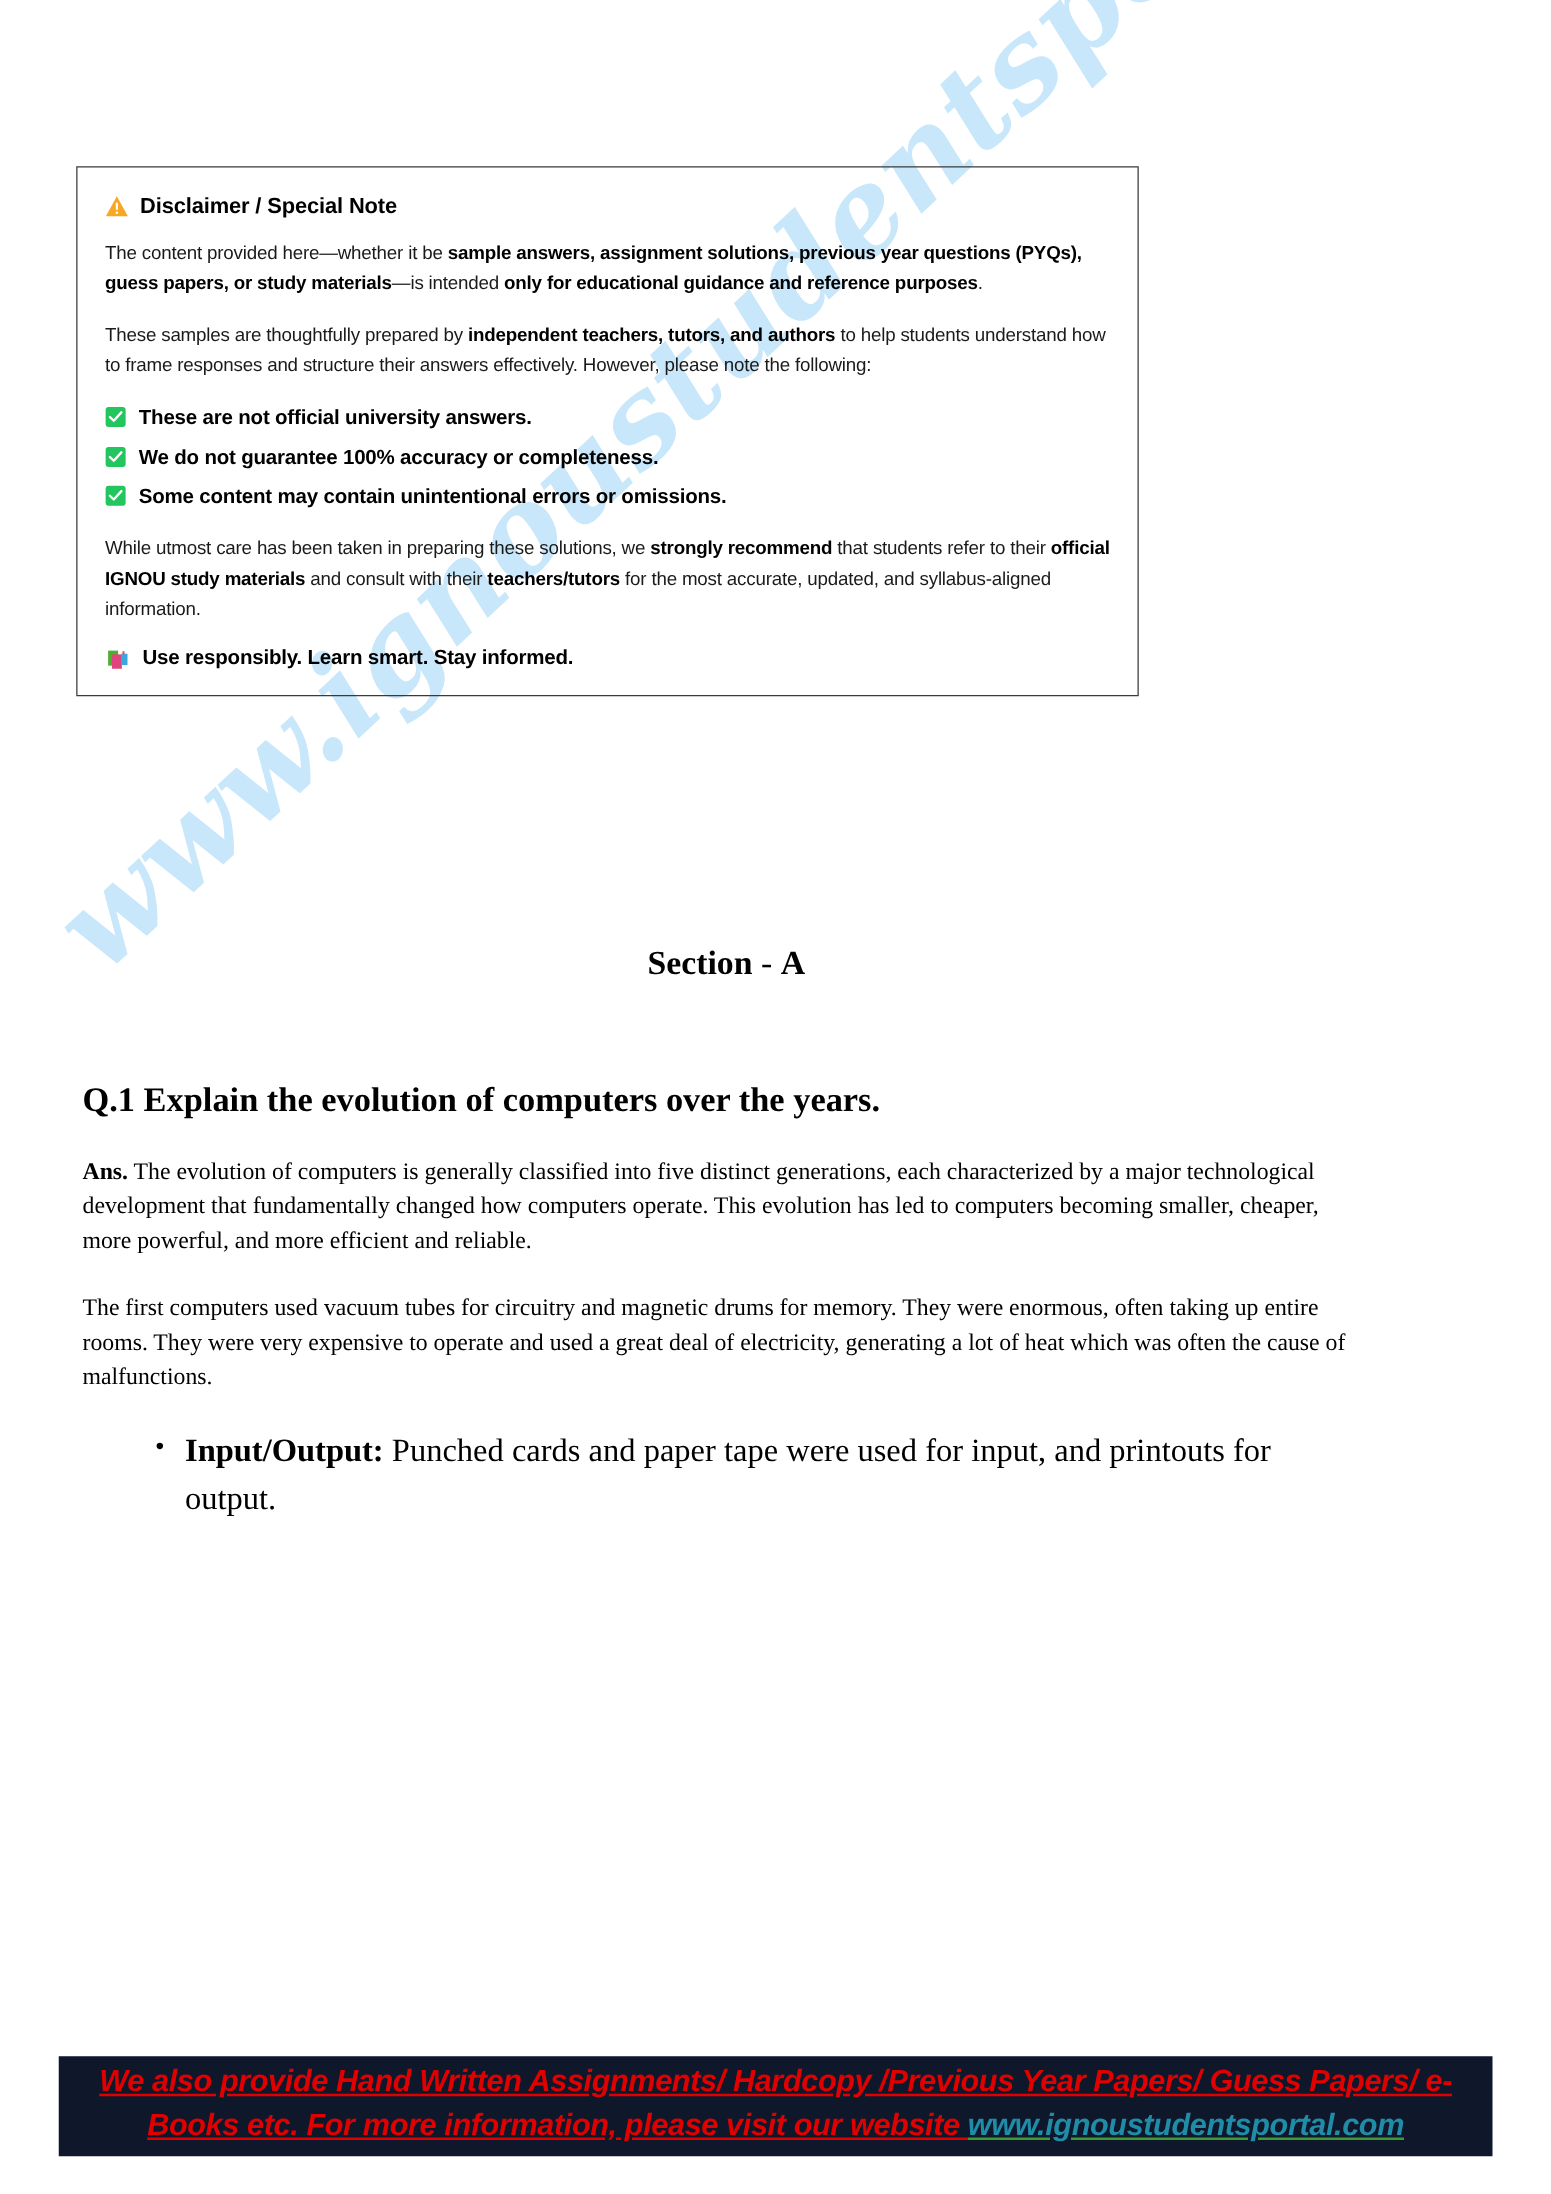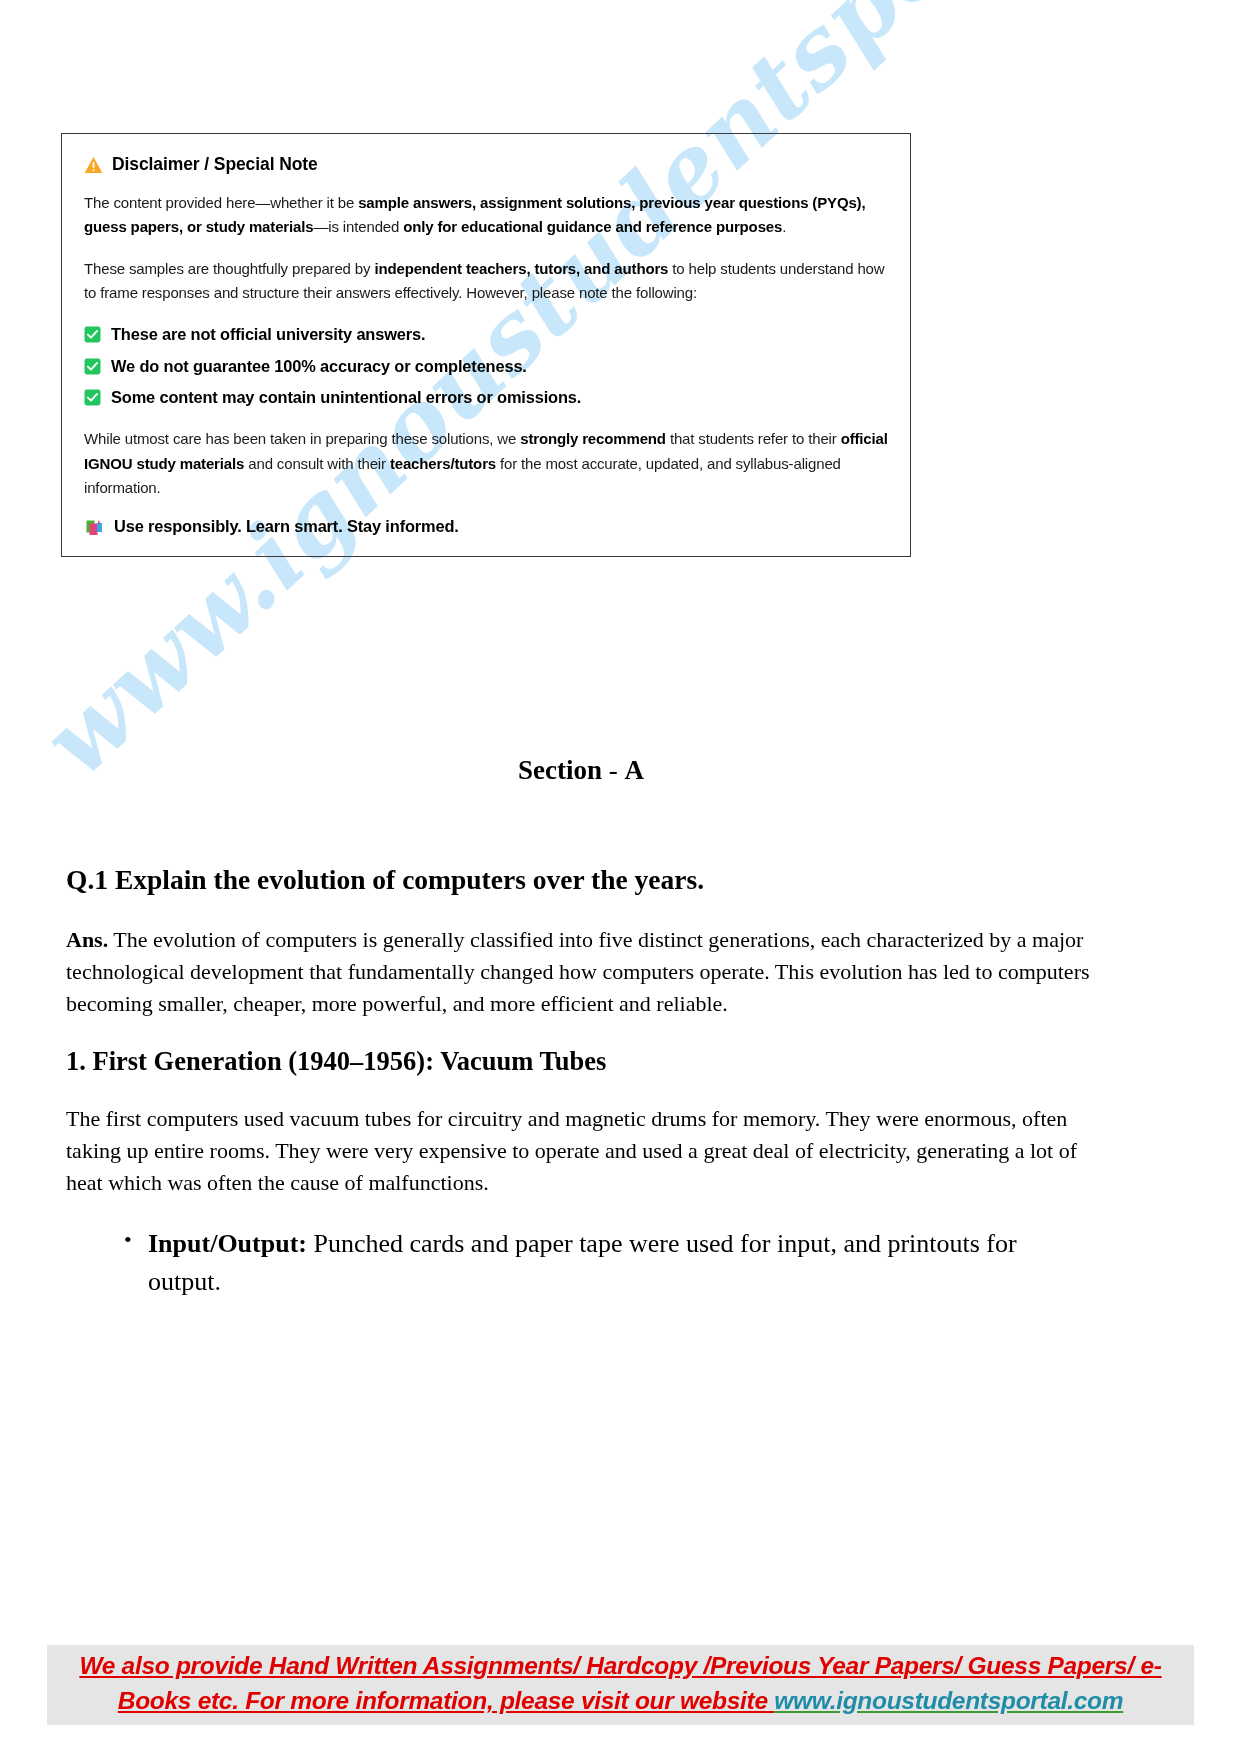--- a/index.html
+++ b/index.html
@@ -150,21 +150,21 @@
   .q-heading {
     font-family: "Liberation Serif", "DejaVu Serif", serif;
     font-weight: 700;
     font-size: 27.5px;
     color: #000;
     margin: 0 0 26px 0;
     line-height: 1.3;
   }
   .body-p {
     font-family: "Liberation Serif", "DejaVu Serif", serif;
-    font-size: 22px;
+    font-size: 19px;
     line-height: 1.46;
     color: #000;
     margin: 0 0 26px 0;
   }
   .body-p b { font-weight: 700; }
   .sub-heading {
     font-family: "Liberation Serif", "DejaVu Serif", serif;
     font-weight: 700;
     font-size: 26.5px;
     color: #000;
@@ -191,21 +191,21 @@
     font-size: 22px;
   }
   .bullet-list li b { font-weight: 700; }
 
   
   #footer-banner {
     position: absolute;
     left: 47px;
     top: 1645px;
     width: 1147px;
-    background: #e5e5e5;
+    background: #0f172a;
     box-sizing: border-box;
     padding: 4px 8px 6px 8px;
     z-index: 20;
     text-align: center;
   }
   .footer-line {
     font-family: "Liberation Sans", sans-serif;
     font-style: italic;
     font-weight: 700;
     font-size: 24.5px;
@@ -300,21 +300,20 @@
   </div>
 
   <div id="content">
 
     <div class="section-heading"><span>Section</span><span class="dash"> - </span><span>A</span></div>
 
     <div class="q-heading">Q.1 Explain the evolution of computers over the years.</div>
 
     <p class="body-p"><b>Ans.</b><span> The evolution of computers is generally classified into five distinct generations, each characterized by a major technological development that fundamentally changed how computers operate. This evolution has led to computers becoming smaller, cheaper, more powerful, and more efficient and reliable.</span></p>
 
-    <div class="sub-heading">1. First Generation (1940–1956): Vacuum Tubes</div>
 
     <p class="body-p">The first computers used vacuum tubes for circuitry and magnetic drums for memory. They were enormous, often taking up entire rooms. They were very expensive to operate and used a great deal of electricity, generating a lot of heat which was often the cause of malfunctions.</p>
 
     <ul class="bullet-list">
       <li><b>Input/Output:</b><span> Punched cards and paper tape were used for input, and printouts for output.</span></li>
     </ul>
   </div>
 
   <div id="footer-banner">
     <div class="footer-line l1">We also provide Hand Written Assignments/ Hardcopy /Previous Year Papers/ Guess Papers/ e-</div>

